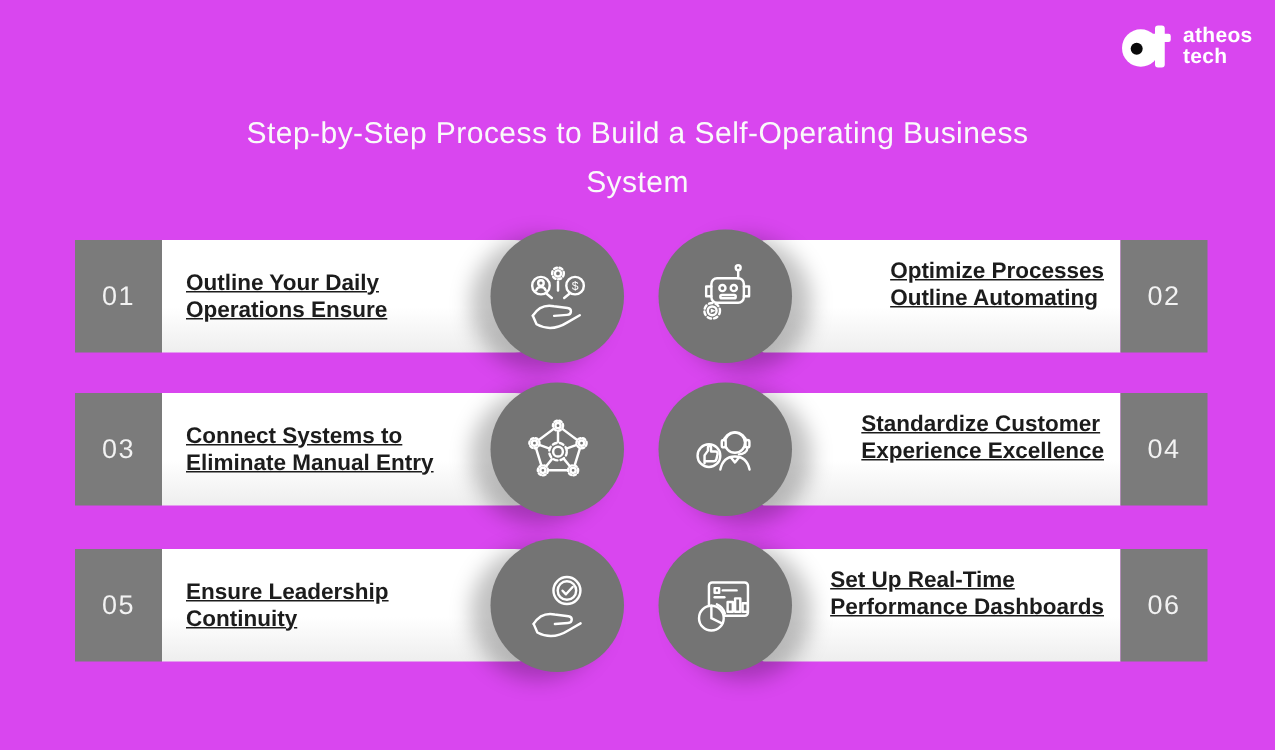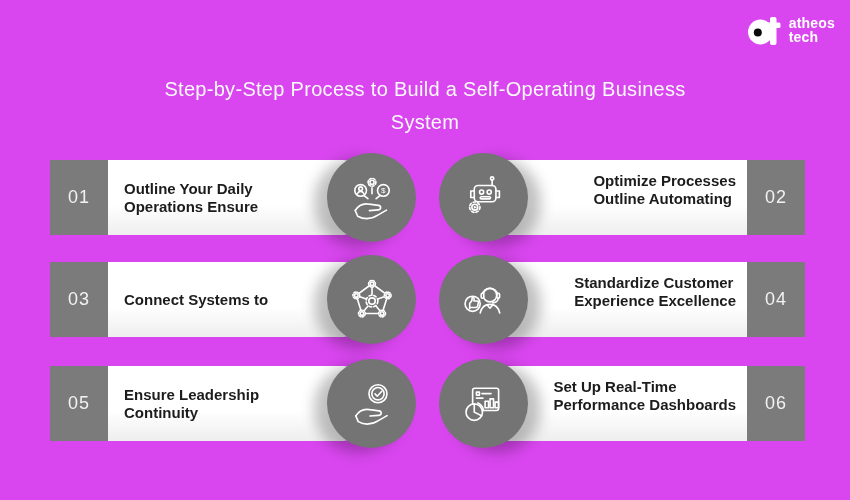--- a/index.html
+++ b/index.html
@@ -27,21 +27,21 @@
   }
   .step.left .numbox{left:0;}
   .step.right .numbox{right:0;}
   .band{
     position:absolute;top:0;height:75px;width:272px;
     background:linear-gradient(180deg,#ffffff 60%,#eeeeee 100%);
     display:flex;align-items:center;box-sizing:border-box;z-index:1;
   }
   .step.left .band{left:58px;border-radius:0 37px 37px 0;padding:0 52px 0 16px;justify-content:flex-start;text-align:left;}
   .step.right .band{left:36px;border-radius:37px 0 0 37px;padding:0 11px 15px 56px;justify-content:flex-end;text-align:left;}
-  .step-text{font-weight:bold;color:#1c1c1c;font-size:15px;line-height:18px;}
+  .step-text{font-weight:bold;color:#1c1c1c;font-size:15px;line-height:18px;text-decoration:underline;}
   .circle{
     position:absolute;top:-7px;width:89px;height:89px;border-radius:50%;
     background:#747474;display:flex;align-items:center;justify-content:center;z-index:2;
   }
   .step.left .circle{left:277px;box-shadow:-13px 5px 14px rgba(0,0,0,.25);}
   .step.right .circle{left:0;box-shadow:13px 5px 14px rgba(0,0,0,.25);}
   .circle svg{display:block;}
   .icon-stroke{stroke:#ffffff;stroke-width:1.5;fill:none;stroke-linecap:round;stroke-linejoin:round;}
   .icon-fill{fill:#ffffff;stroke:none;}
   .icon-mask{fill:#747474;}
@@ -122,20 +122,21 @@
         <path d="M14.6 31.1l3 1.4-3 1.4z" class="icon-fill"></path>
       </svg>
     </div>
   </div>
 
   <div class="step left" style="top:262px">
     <div class="numbox">03</div>
     <div class="band">
       <div class="step-text">
         <div>Connect Systems to</div>
+        <div>Eliminate Manual Entry</div>
       </div>
     </div>
     <div class="circle">
       <svg width="52" height="52" viewBox="0 0 48 48">
         <g class="icon-stroke">
           <path d="M24 9L9.5 19.8l5.2 16.7h18.6l5.2-16.7z"></path>
           <path d="M24 25V9M24 25L9.5 19.8M24 25l14.5-5.2M24 25l-9.3 11.5M24 25l9.3 11.5"></path>
           <circle cx="24" cy="25" r="5.4" stroke-dasharray="2.4 2" class="icon-mask"></circle>
           <circle cx="24" cy="25" r="3"></circle>
           <circle cx="24" cy="9" r="3.1" stroke-dasharray="1.6 1.4" class="icon-mask"></circle>

